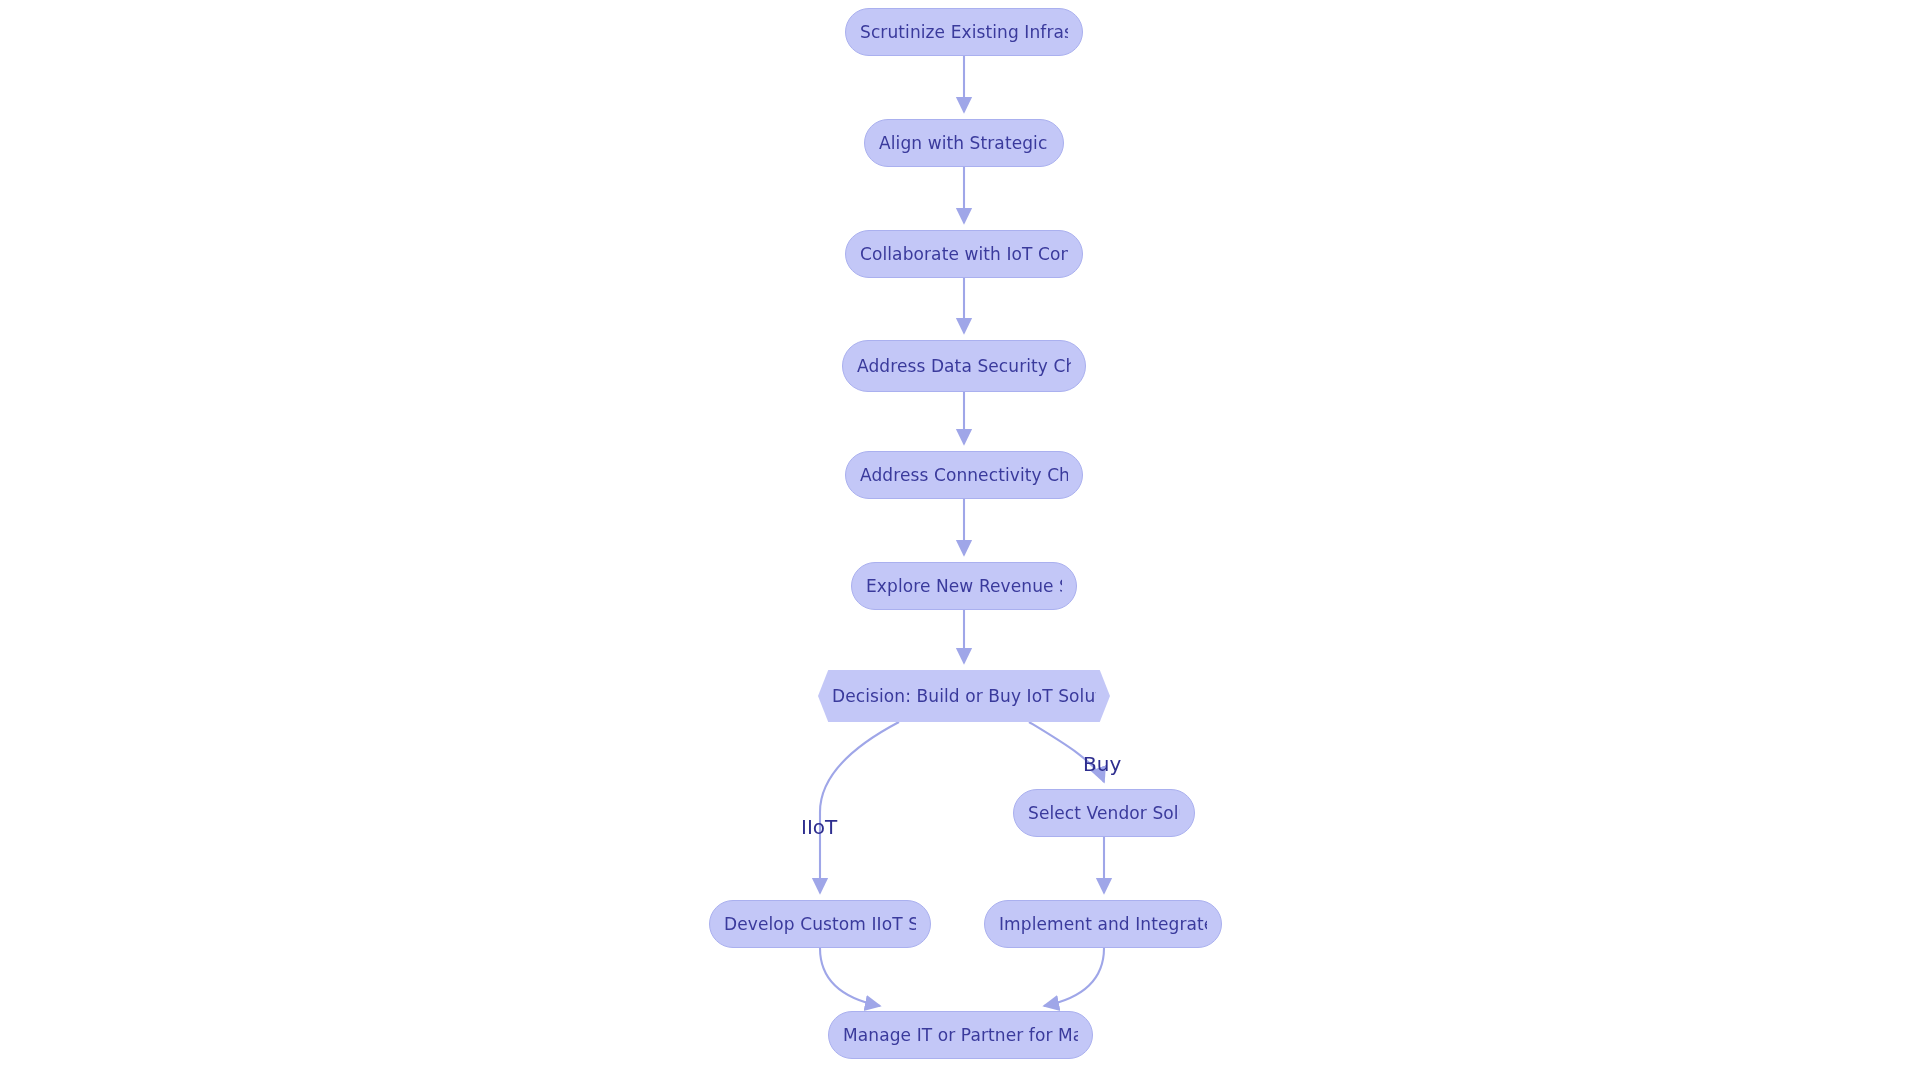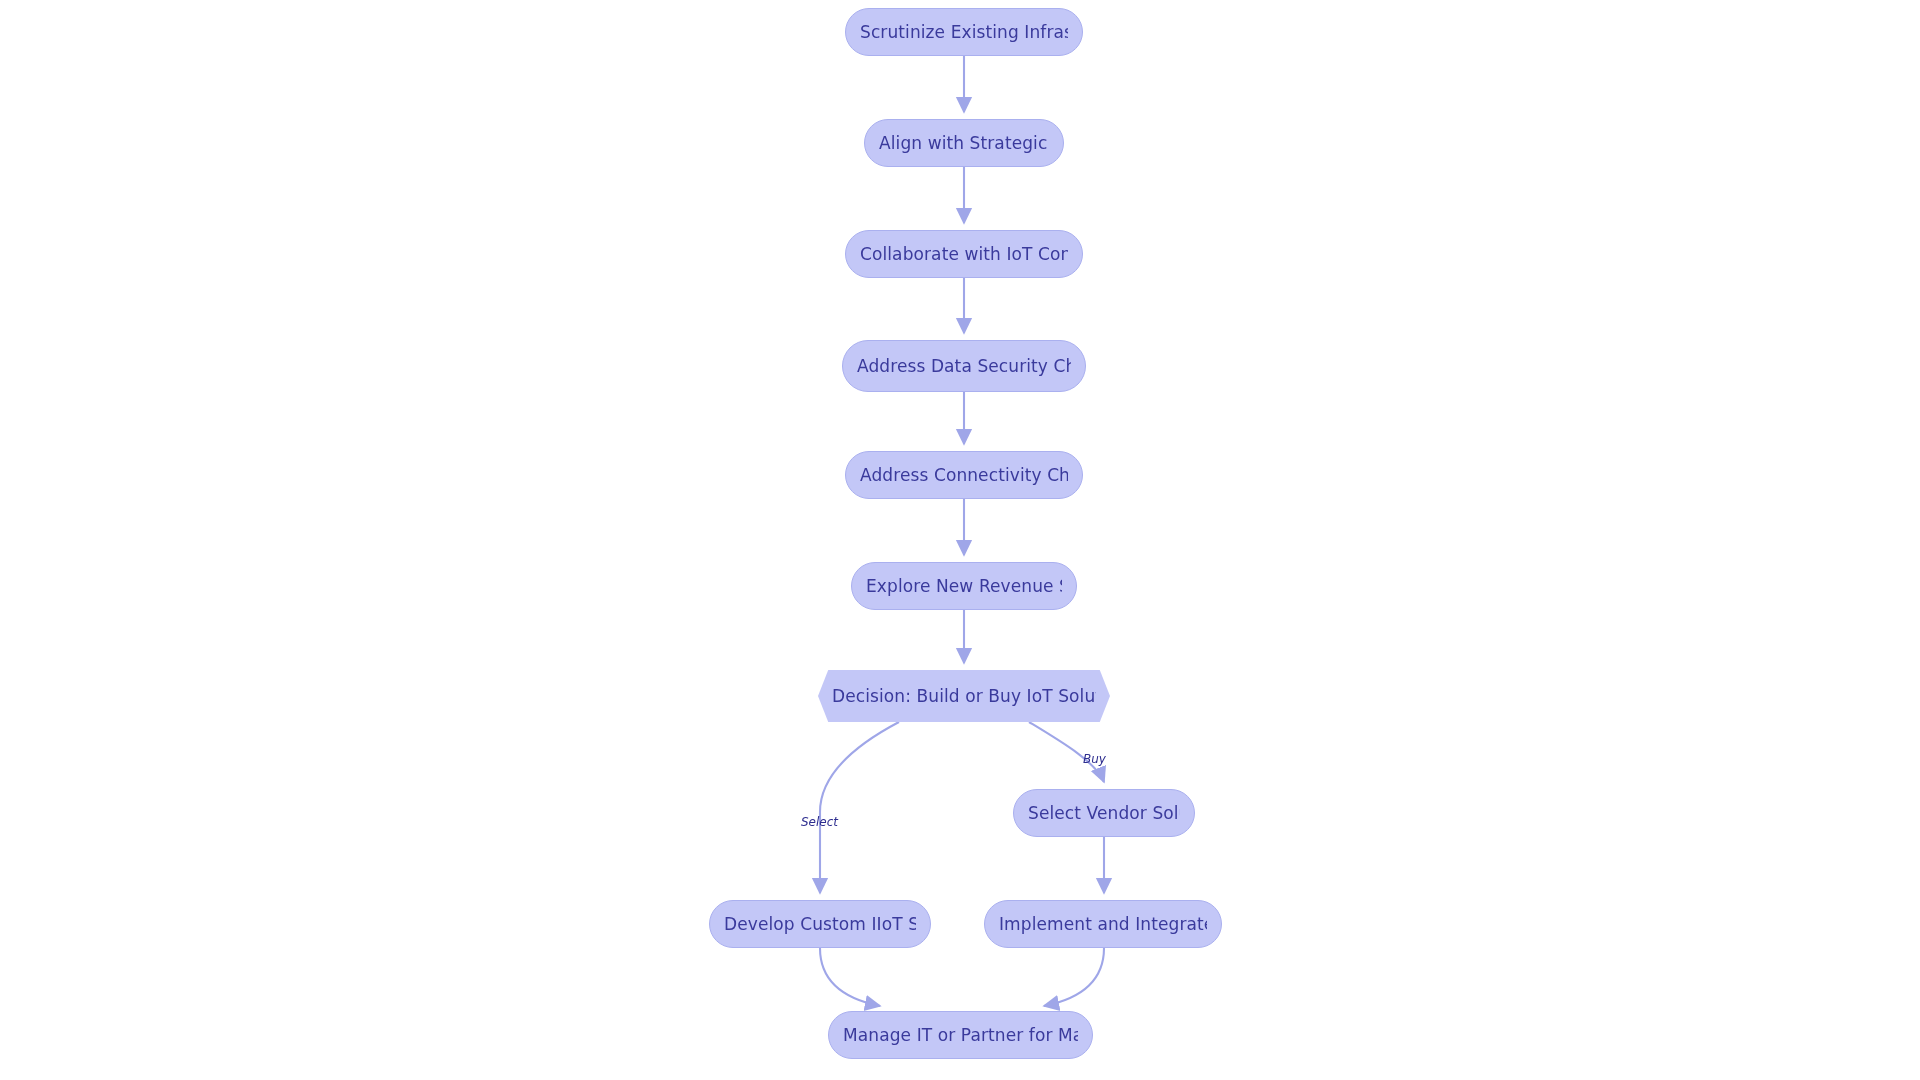--- a/index.html
+++ b/index.html
@@ -51,23 +51,22 @@
     overflow: hidden;
   }
   .node .label {
     display: block;
     overflow: hidden;
     white-space: nowrap;
   }
   .edge-label {
     position: absolute;
     color: #2e2e8f;
-    font-size: 12px;
+    font-size: 20px;
     white-space: nowrap;
-    font-style: italic;
   }
 </style>
 </head>
 <body>
 
 <div id="canvas">
 
   <svg id="edges" viewBox="0 0 1920 1080" width="1920" height="1080">
     <defs>
       <marker id="arrowhead" markerWidth="9" markerHeight="9" refX="7.2" refY="4.5" orient="auto" markerUnits="strokeWidth">
@@ -130,16 +129,16 @@
   </div>
 
   <div class="node rounded" style="left:984px; top:900px; width:238px; height:48px;">
     <span class="label">Implement and Integrate Solu</span>
   </div>
 
   <div class="node rounded" style="left:828px; top:1011px; width:265px; height:48px;">
     <span class="label">Manage IT or Partner for Maintena</span>
   </div>
 
-  <div class="edge-label" style="left:801px; top:815px;">Select</div>
+  <div class="edge-label" style="left:801px; top:815px;">IIoT</div>
   <div class="edge-label" style="left:1083px; top:752px;">Buy</div>
 
 </div>
 
 </body></html>

